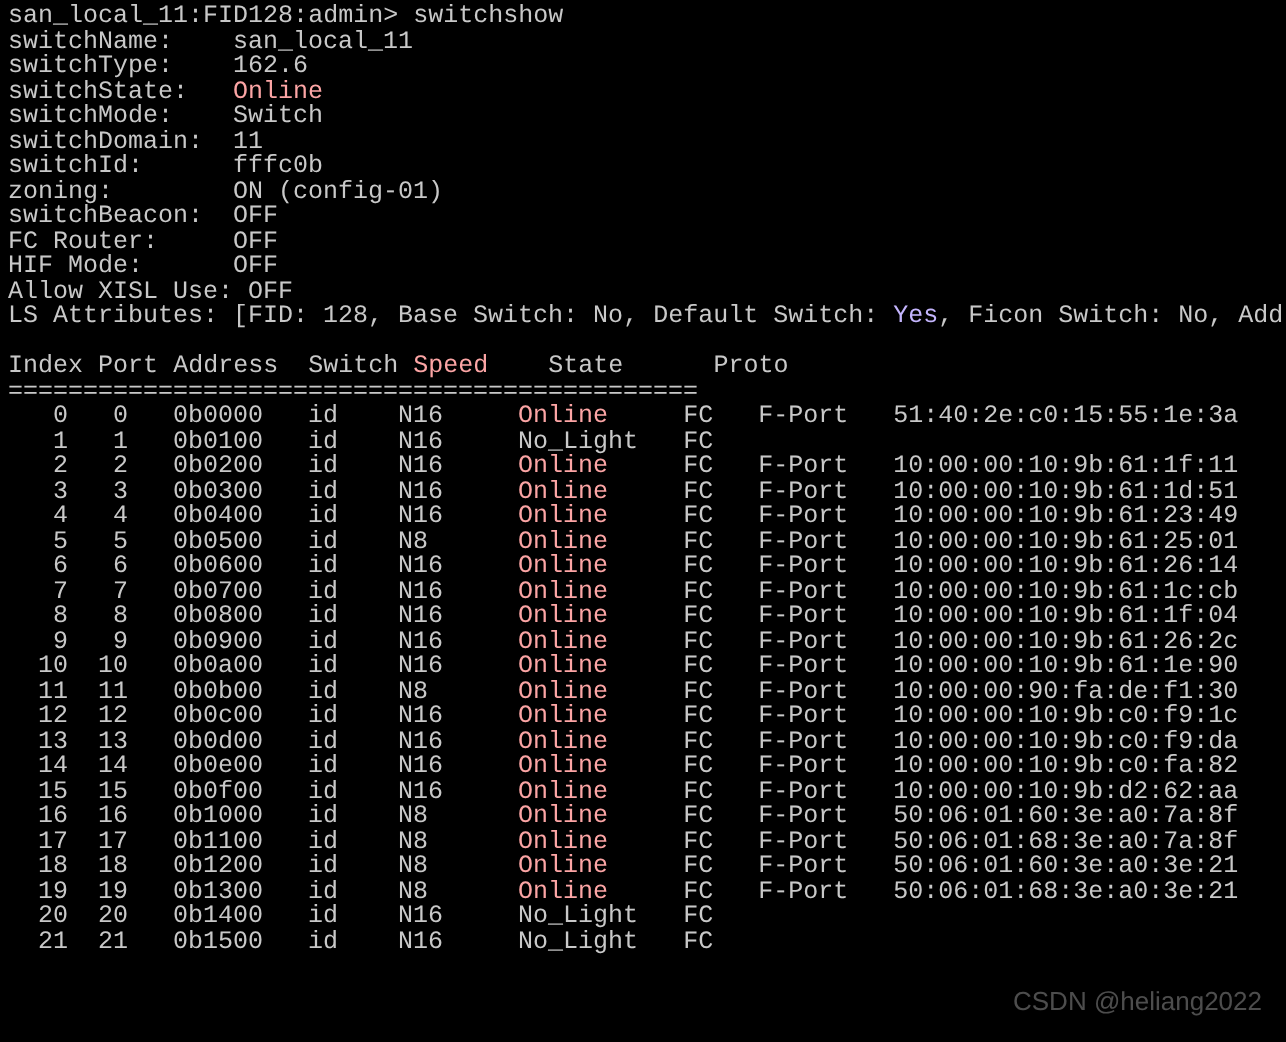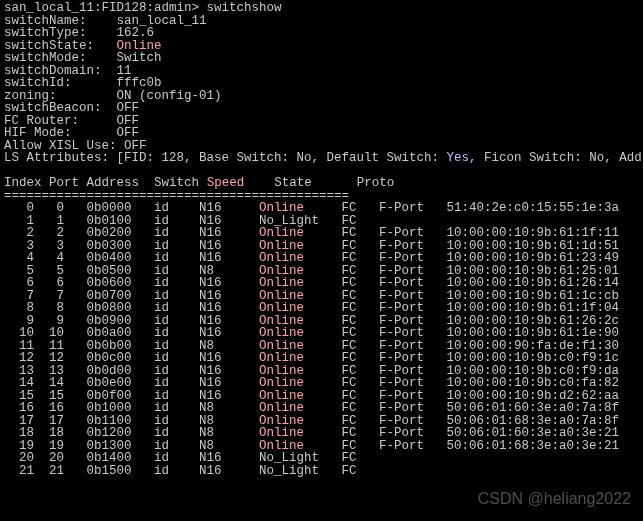--- a/index.html
+++ b/index.html
@@ -1,20 +1,20 @@
 <!DOCTYPE html>
 <html><head>
 <meta charset="utf-8">
 <style>
   html,body{margin:0;padding:0;background:#000;color:#c8c8c8;font-family:Consolas,"Courier New",monospace;font-size:12.5px;line-height:1.0;width:643px;height:521px;overflow:hidden}
   .term{padding:2px 4px}
   .line{white-space:pre}
   .cyan{color:#fca5a5}
   .green{color:#c4b5fd}
-  .wm{position:absolute;right:12px;bottom:14px;color:rgba(220,220,220,0.35);font-size:16px;font-family:Arial,sans-serif}
+  .wm{position:absolute;right:12px;bottom:14px;color:rgba(220,220,220,0.35);font-size:13px;font-family:Arial,sans-serif}
 </style>
 </head>
 <body>
 
 <div class="term">
   <div class="line"><span>san_local_11</span>:<span>FID128</span>:<span>admin</span>&gt; <span>switchshow</span></div>
   <div class="line">switchName:    <span>san_local_11</span></div>
   <div class="line">switchType:    <span>162.6</span></div>
   <div class="line">switchState:   <span class="cyan">Online</span></div>
   <div class="line">switchMode:    <span>Switch</span></div>

